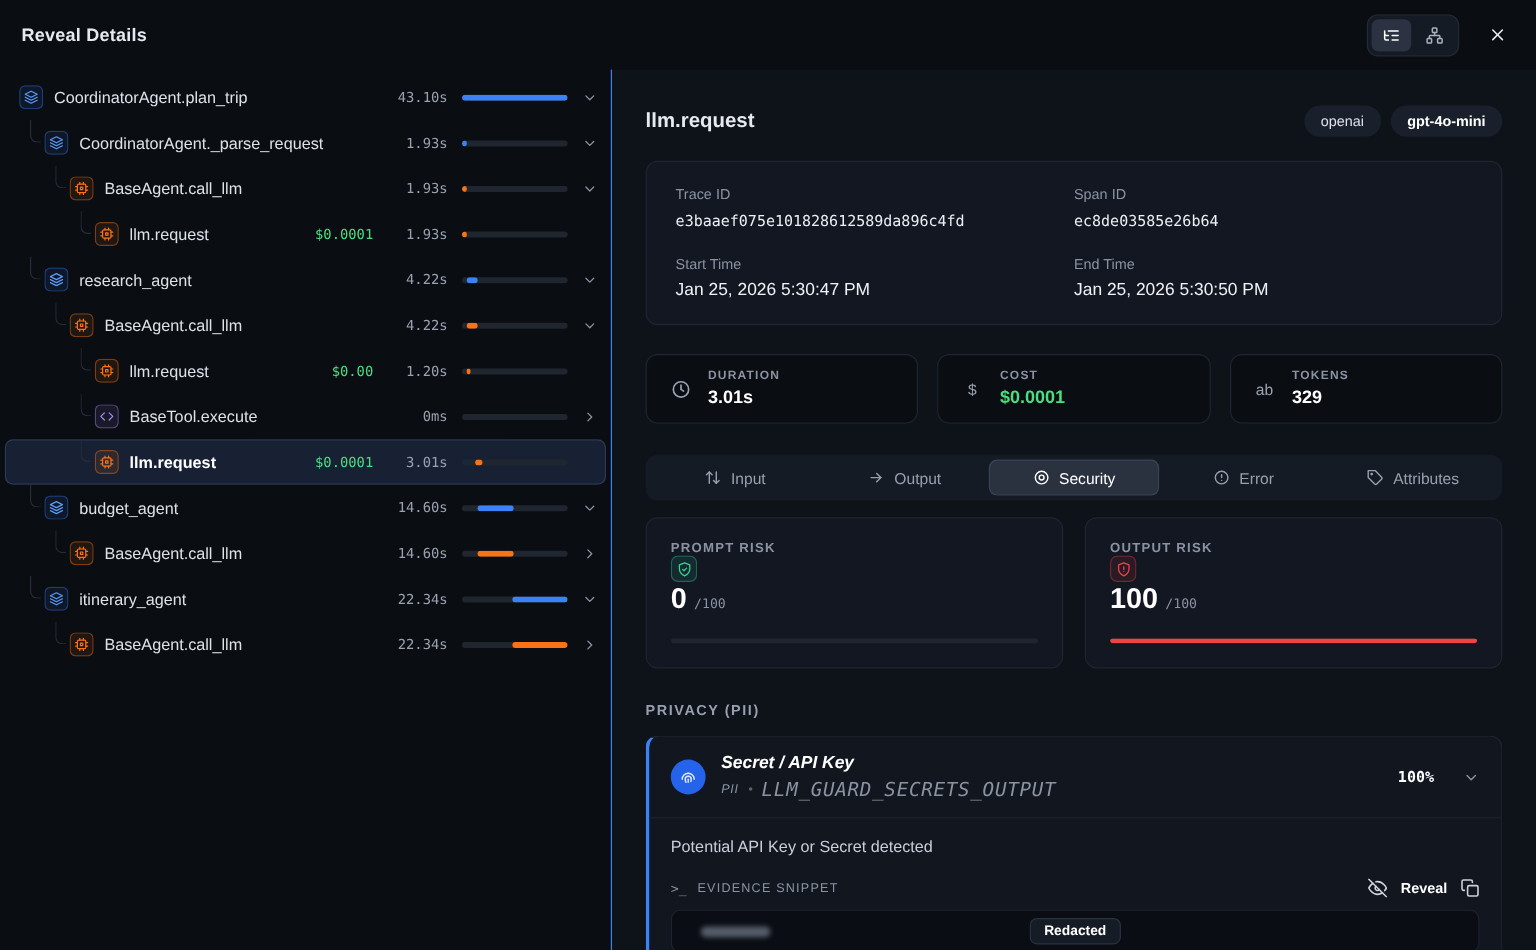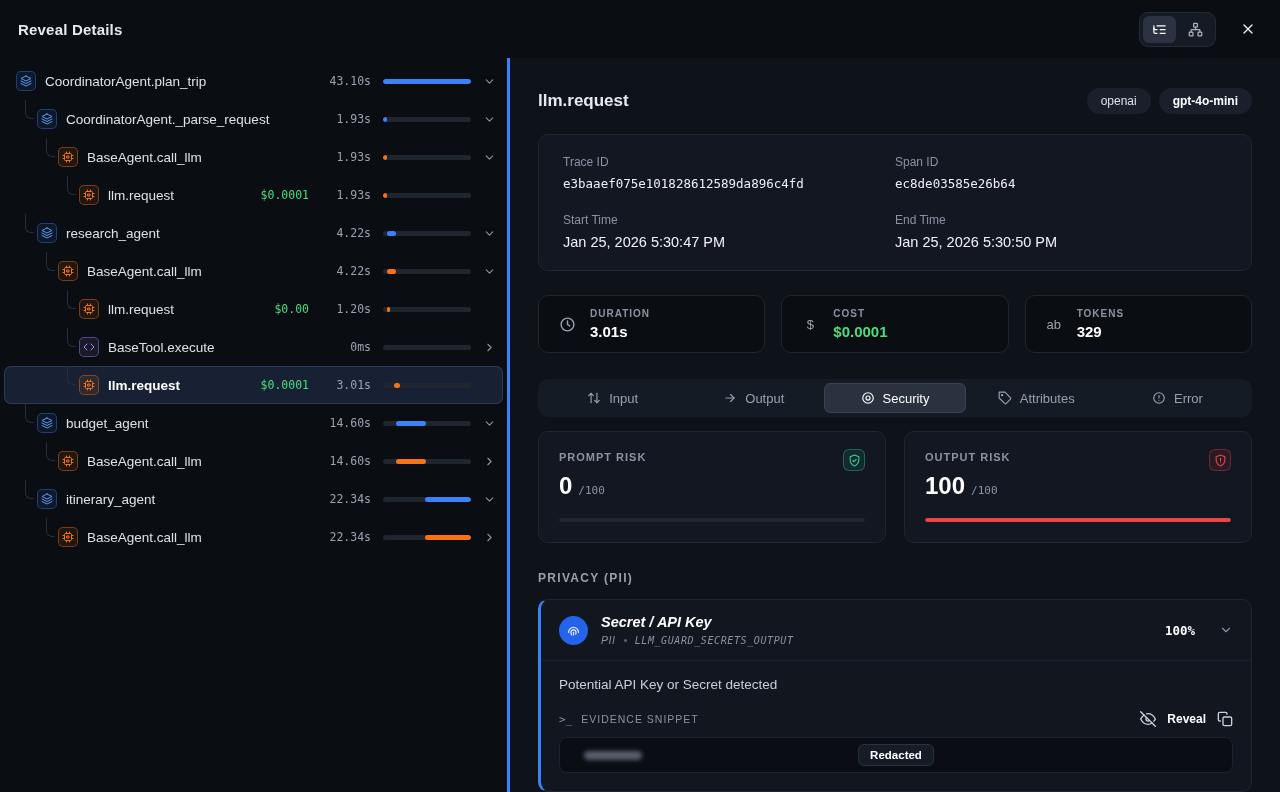--- a/index.html
+++ b/index.html
@@ -19,21 +19,21 @@
   .viewbtn { width:33px; height:27px; border-radius:6px; display:flex; align-items:center; justify-content:center; color:#aab2c0; cursor:pointer; }
   .viewbtn.active { background:#2b3342; color:#fff; }
   .viewbtn svg { width:15px; height:15px; }
   .closebtn { width:28px; height:28px; display:flex; align-items:center; justify-content:center; color:#e6e9ef; cursor:pointer; }
   .closebtn svg { width:16px; height:16px; }
 
   
   .main { flex:1; display:flex; min-height:0; }
 
   
-  .left { width:510px; flex:0 0 510px; border-right:3px solid #3b82f6; padding-top:4px; overflow:hidden; }
+  .left { width:510px; flex:0 0 510px; border-right:1px solid #3b82f6; padding-top:4px; overflow:hidden; }
   .trow { height:38px; display:flex; align-items:center; padding:0 10px 0 16px; cursor:pointer; }
   .trow.selected { background:#182133; box-shadow:inset 0 0 0 1px #2c3a57; border-radius:7px; margin:0 4px; padding:0 6px 0 12px; }
   .indent { flex:0 0 auto; height:100%; position:relative; }
   .elbow { position:absolute; right:3px; top:0; width:9px; height:19px;
            border-left:1px solid #262d3a; border-bottom:1px solid #262d3a; border-bottom-left-radius:6px; }
   .ticon { width:20px; height:20px; border-radius:5px; flex:0 0 auto; margin-right:9px;
            display:flex; align-items:center; justify-content:center; }
   .ticon svg { width:12px; height:12px; }
   .ticon.agent { color:#5b9bf8; background:rgba(59,130,246,.10); box-shadow:inset 0 0 0 1px rgba(59,130,246,.38); }
   .ticon.llm   { color:#f97316; background:rgba(249,115,22,.10); box-shadow:inset 0 0 0 1px rgba(249,115,22,.42); }
@@ -72,21 +72,21 @@
   .mval.green { color:#4ade80; }
 
   .tabs { display:flex; background:#151b25; border-radius:10px; padding:4px; margin-bottom:14px; }
   .tab { flex:1; height:30px; border-radius:7px; display:flex; align-items:center; justify-content:center; gap:8px;
          font-size:13px; color:#98a0af; cursor:pointer; }
   .tab svg { width:14px; height:14px; }
   .tab.active { background:#2a3240; color:#fff; font-weight:400; box-shadow:inset 0 0 0 1px #3a4254; }
 
   .risks { display:flex; gap:18px; margin-bottom:28px; }
   .rcard { flex:1; background:#121722; border:1px solid #1f2531; border-radius:10px; padding:17px 20px 20px; }
-  .rtop { display:flex; justify-content:space-between; align-items:flex-start; }
+  .rtop { display:flex; justify-content:space-between; align-items:flex-start;flex-direction:column; }
   .rlabel { font-size:11px; font-weight:700; letter-spacing:1px; color:#8b93a3; padding-top:2px; }
   .rbadge { width:22px; height:22px; border-radius:6px; display:flex; align-items:center; justify-content:center; }
   .rbadge svg { width:13px; height:13px; }
   .rbadge.green { color:#34d399; background:rgba(52,211,153,.10); box-shadow:inset 0 0 0 1px rgba(52,211,153,.35); }
   .rbadge.red   { color:#ef4444; background:rgba(239,68,68,.10);  box-shadow:inset 0 0 0 1px rgba(239,68,68,.35); }
   .rvalrow { display:flex; align-items:baseline; gap:6px; margin-top:1px; }
   .rval { font-size:24px; font-weight:700; color:#fff; }
   .rmax { font-family:"DejaVu Sans Mono", monospace; font-size:11px; color:#8b93a3; }
   .rtrack { height:4px; border-radius:2px; background:#20262f; margin-top:18px; overflow:hidden; }
   .rfill { display:block; height:100%; border-radius:2px; width:0; }
@@ -94,21 +94,21 @@
 
   .privacy-heading { font-size:12px; font-weight:700; letter-spacing:1.3px; color:#98a0af; margin:0 0 14px; }
   .pii-card { background:#11161f; border:1px solid #1f2531; border-left:3px solid #3b82f6; border-radius:10px; overflow:hidden; }
   .pii-head { display:flex; align-items:center; gap:13px; padding:14px 18px; cursor:pointer; }
   .pii-avatar { width:29px; height:29px; border-radius:50%; background:#2563eb; color:#dbe7ff; flex:0 0 auto;
                 display:flex; align-items:center; justify-content:center; }
   .pii-avatar svg { width:15px; height:15px; }
   .pii-titles { flex:1; min-width:0;font-style:italic; }
   .pii-title { font-size:14.5px; font-weight:700; color:#fff; }
   .pii-sub { font-size:10.5px; color:#8b93a3; letter-spacing:.6px; margin-top:4px; display:flex; align-items:center; gap:8px; }
-  .pii-rule { font-family:"DejaVu Sans Mono", monospace; font-size:10px; }
+  .pii-rule { font-family:"DejaVu Sans Mono", monospace; font-size:16px; }
   .dot { width:3px; height:3px; border-radius:50%; background:#5b6372; }
   .pii-conf { font-family:"DejaVu Sans Mono", monospace; font-size:12.5px; font-weight:700; color:#fff; }
   .pii-chevron { color:#8b93a3; margin-left:11px; display:flex; }
   .pii-chevron svg { width:14px; height:14px; }
   .pii-divider { height:1px; background:#1d232e; }
   .pii-body { padding:16px 18px 18px; }
   .pii-desc { font-size:13.5px; color:#c9ceda; }
   .evidence-row { display:flex; align-items:center; margin-top:19px; }
   .ev-icon { font-family:"DejaVu Sans Mono", monospace; font-size:11px; color:#8b93a3; margin-right:9px; }
   .ev-label { font-size:10.5px; font-weight:400; letter-spacing:1px; color:#8b93a3; flex:1; }
@@ -517,32 +517,32 @@
         </div>
         <div class="tab active">
           <svg viewBox="0 0 24 24" fill="none" stroke="currentColor" stroke-width="2" stroke-linecap="round" stroke-linejoin="round">
               <circle cx="12" cy="12" r="9"></circle>
               <circle cx="12" cy="12" r="3.5"></circle>
             </svg>
           <span>Security</span>
         </div>
         <div class="tab">
           <svg viewBox="0 0 24 24" fill="none" stroke="currentColor" stroke-width="2" stroke-linecap="round" stroke-linejoin="round">
-              <path d="M12 2H2v10l9.3 9.3a2 2 0 0 0 2.8 0l7-7a2 2 0 0 0 0-2.8L12 2z"></path>
-              <circle cx="7" cy="7" r="1"></circle>
-            </svg>
-          <span>Attributes</span>
-        </div>
-        <div class="tab">
-          <svg viewBox="0 0 24 24" fill="none" stroke="currentColor" stroke-width="2" stroke-linecap="round" stroke-linejoin="round">
               <circle cx="12" cy="12" r="9"></circle>
               <path d="M12 8v4"></path>
               <path d="M12 16h.01"></path>
             </svg>
           <span>Error</span>
+        </div>
+        <div class="tab">
+          <svg viewBox="0 0 24 24" fill="none" stroke="currentColor" stroke-width="2" stroke-linecap="round" stroke-linejoin="round">
+              <path d="M12 2H2v10l9.3 9.3a2 2 0 0 0 2.8 0l7-7a2 2 0 0 0 0-2.8L12 2z"></path>
+              <circle cx="7" cy="7" r="1"></circle>
+            </svg>
+          <span>Attributes</span>
         </div>
       </div>
 
       <div class="risks">
         <div class="rcard">
           <div class="rtop">
             <span class="rlabel">PROMPT RISK</span>
             <span class="rbadge green">
               <svg viewBox="0 0 24 24" fill="none" stroke="currentColor" stroke-width="2" stroke-linecap="round" stroke-linejoin="round">
                   <path d="M12 2 4 5v6c0 5 3.4 8.9 8 11 4.6-2.1 8-6 8-11V5l-8-3z"></path>

